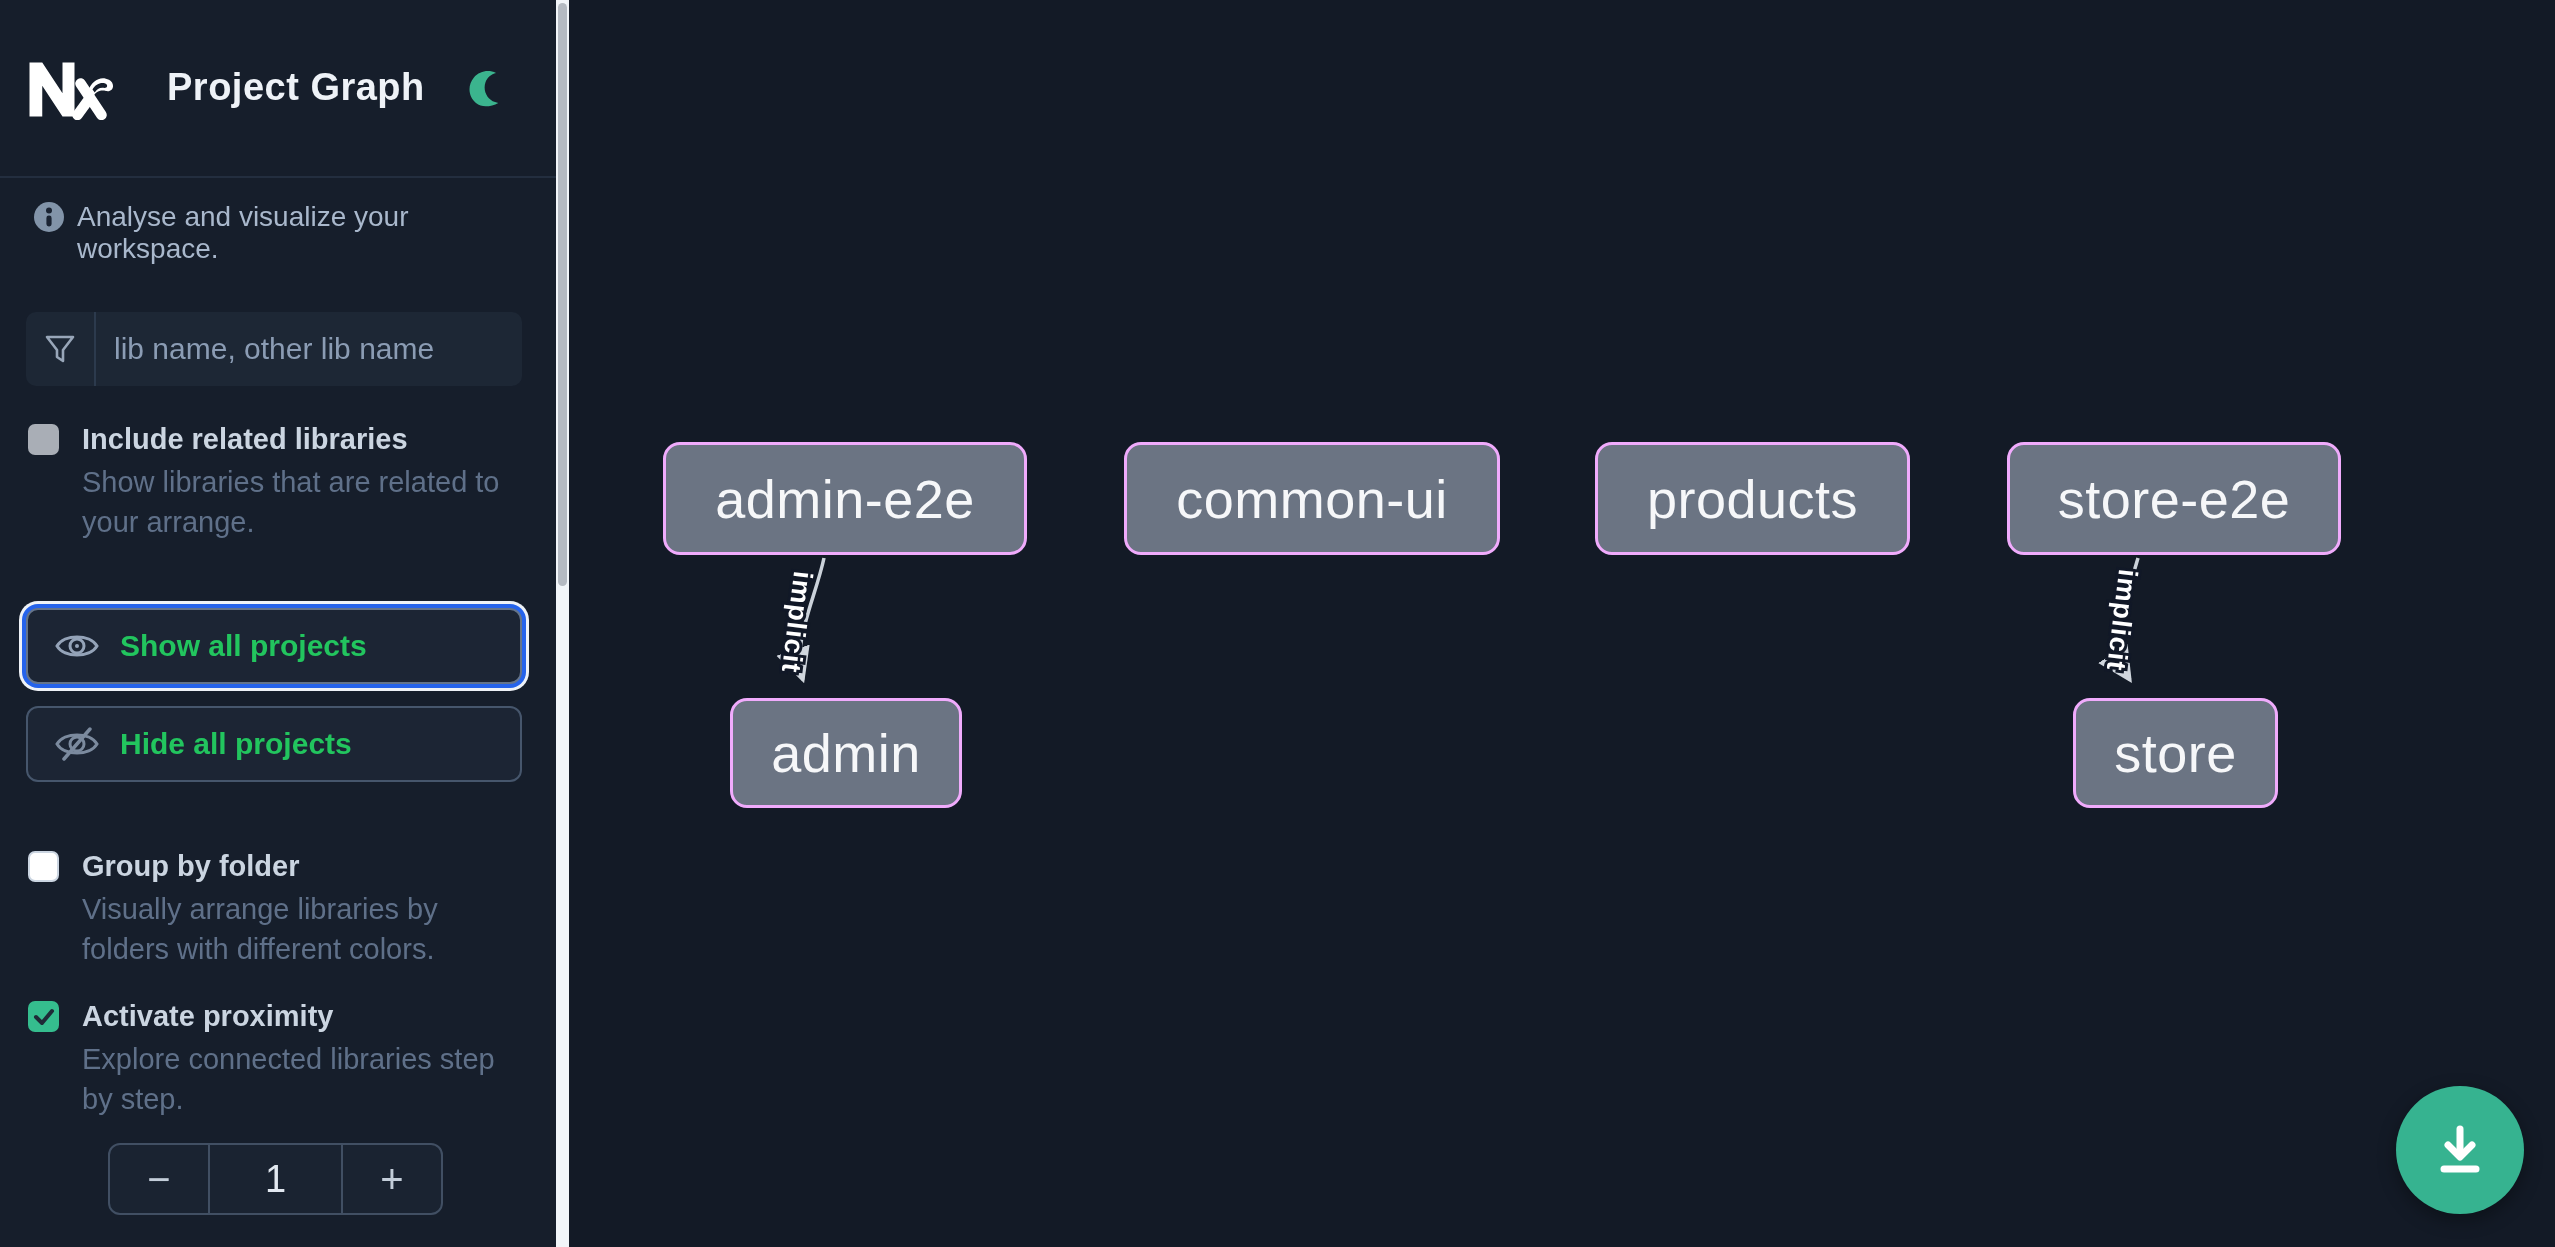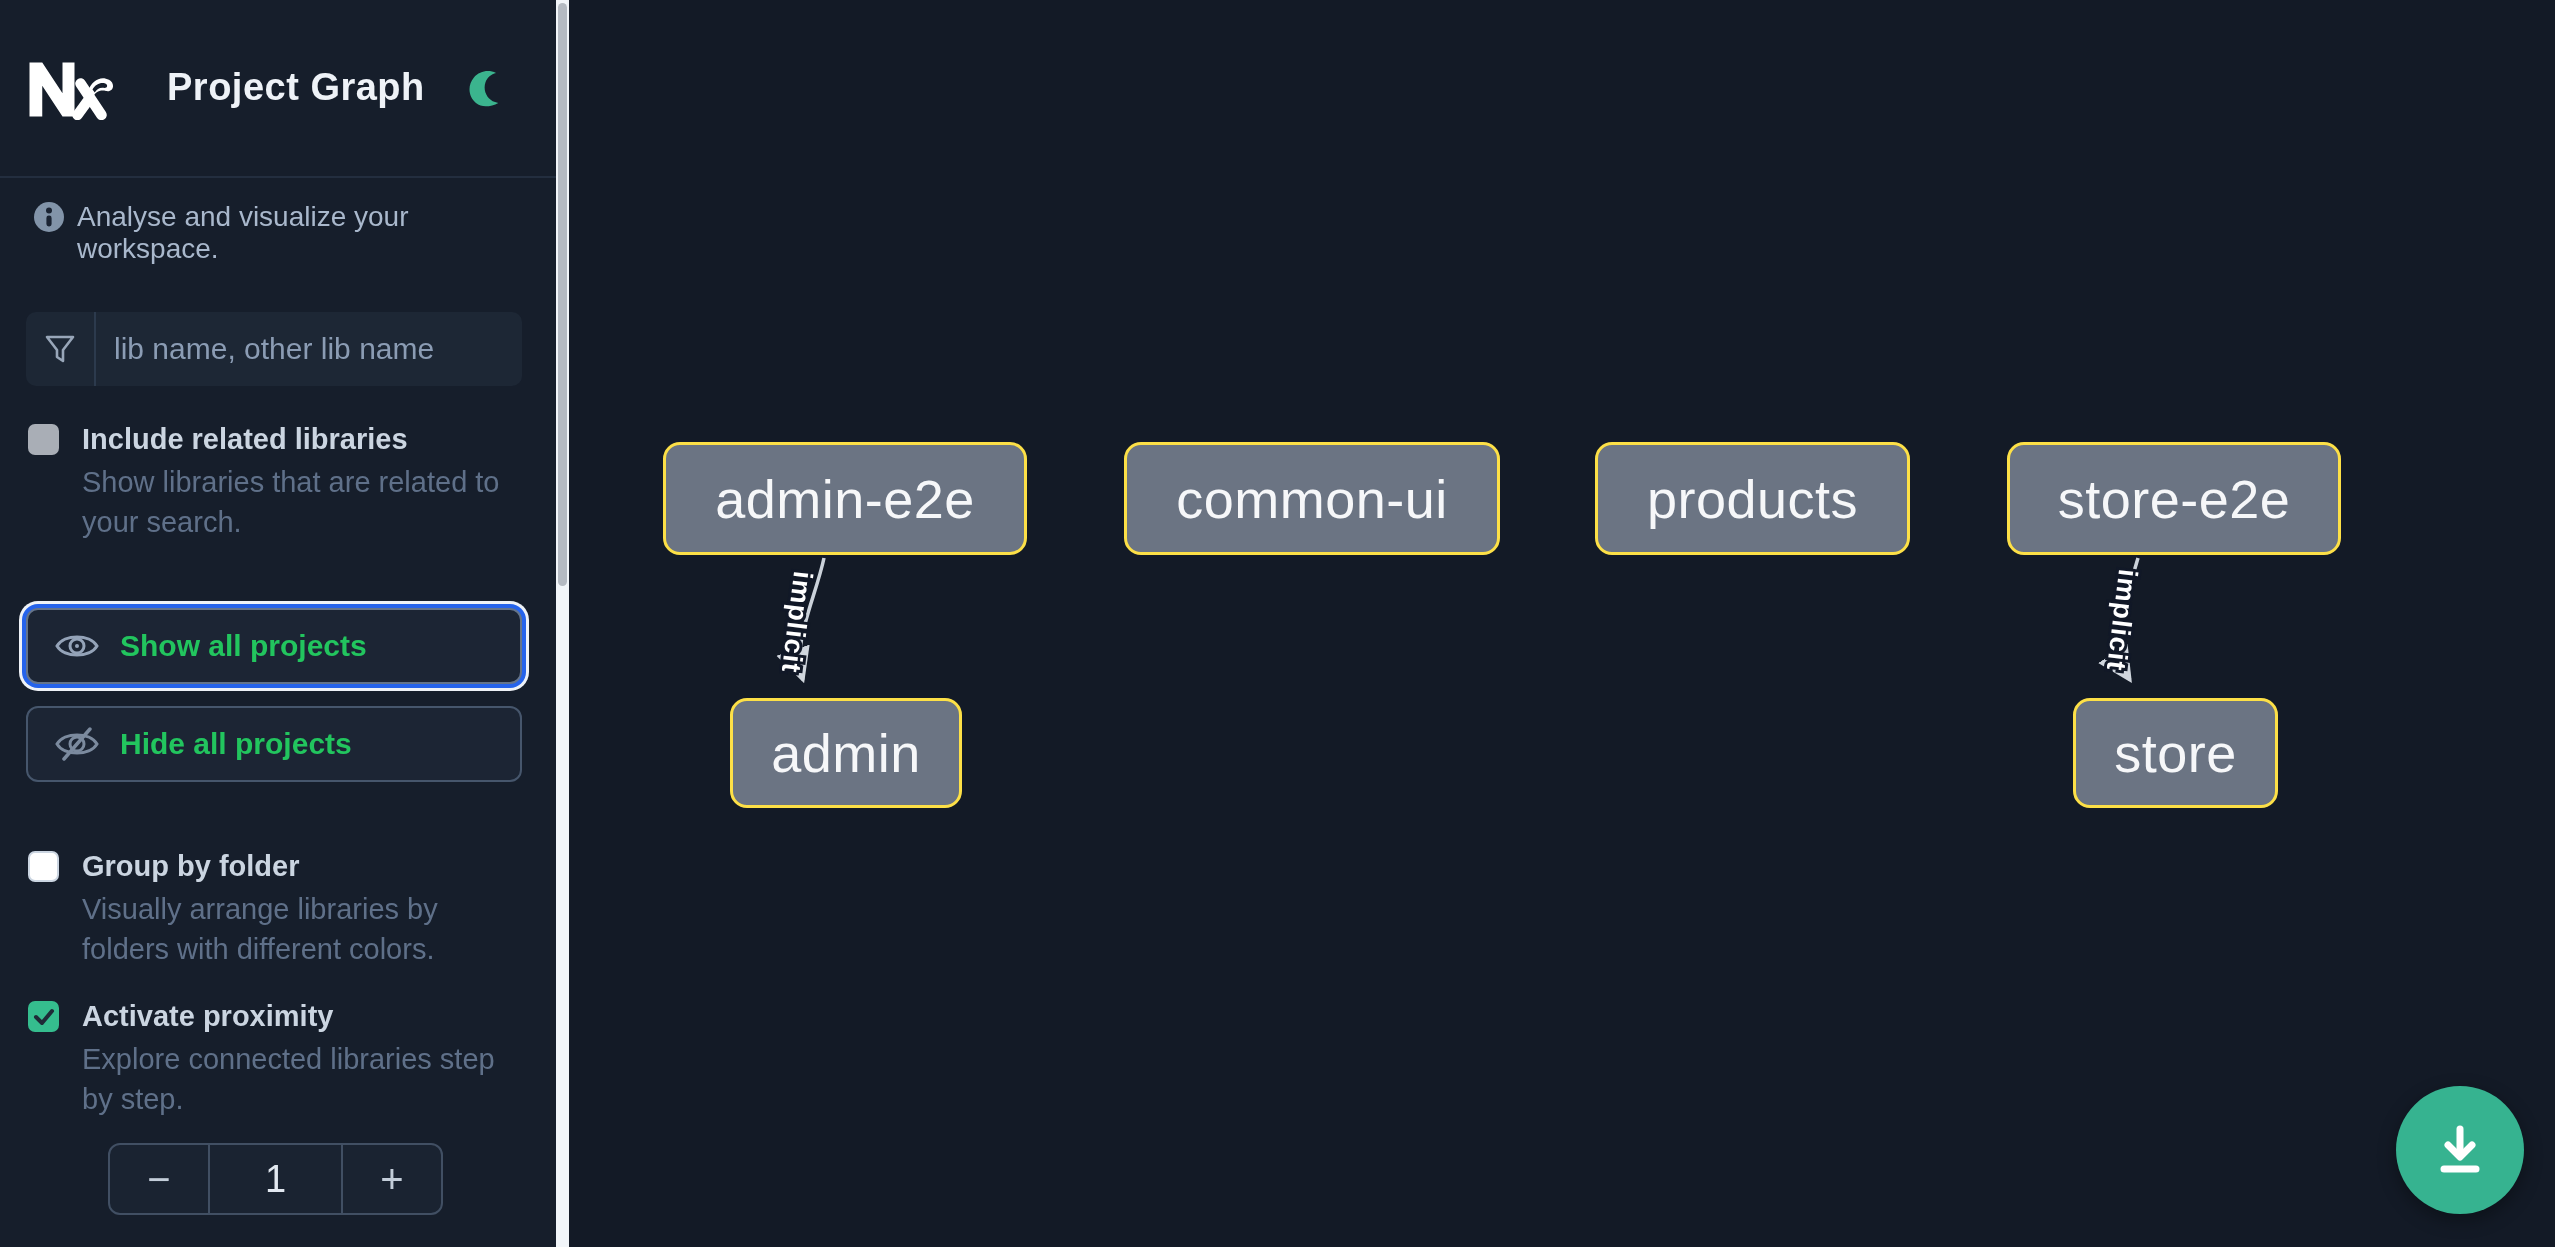--- a/index.html
+++ b/index.html
@@ -61,21 +61,21 @@
   
   .side-scrollbar { position:absolute; left:556px; top:0; width:13px; height:1247px;
                     background:#f1f5f9; }
   .side-scrollbar .thumb { position:absolute; left:2px; top:3px; width:9px; height:583px;
                            background:#b4bac2; border-radius:5px; cursor:grab; }
 
   
   .graph { position:absolute; left:569px; top:0; width:1986px; height:1247px;
            background:#131a26; }
   .edges-svg { position:absolute; left:0; top:0; width:1986px; height:1247px; }
-  .node { position:absolute; height:113px; background:#6b7483; border:3px solid #fde047;
+  .node { position:absolute; height:113px; background:#6b7483; border:3px solid #f0abfc;
           border-radius:17px; display:flex; align-items:center; justify-content:center;
           font-size:54px; color:#f6f7f9; letter-spacing:0.5px; cursor:pointer; }
   .edge-label-text { font-size:27px; font-weight:700; fill:#ffffff;
                      stroke:#111827; stroke-width:6px; paint-order:stroke;
                      letter-spacing:1px; }
 
   .fab { position:absolute; left:1827px; top:1086px; width:128px; height:128px;
          border-radius:50%; background:#36b390; display:flex; align-items:center;
          justify-content:center; cursor:pointer; box-shadow:0 6px 18px rgba(0,0,0,0.35); }
 </style>
@@ -116,21 +116,21 @@
       <div class="funnel-cell">
         <svg width="36" height="36" viewBox="0 0 36 36">
           <path d="M5 6h26L21 19v11l-6-4V19L5 6z" fill="none" stroke="#98a6b9" stroke-width="2.6" stroke-linejoin="round"></path>
         </svg>
       </div>
       <input class="filter-input" type="text" placeholder="lib name, other lib name" style="">
     </div>
 
     <div class="checkbox cb-gray" style="left:28px; top:424px;"></div>
     <div class="opt-label" style="top:423px;">Include related libraries</div>
-    <div class="opt-desc" style="top:462px; width:420px;">Show libraries that are related to your search.</div>
+    <div class="opt-desc" style="top:462px; width:420px;">Show libraries that are related to your arrange.</div>
 
     <div class="side-btn focused" style="top:608px;">
       <svg class="btn-icon" viewBox="0 0 46 34">
         <path d="M3 17C10 5 36 5 43 17C36 29 10 29 3 17Z" fill="none" stroke="#94a3b8" stroke-width="3"></path>
         <circle cx="23" cy="17" r="7" fill="none" stroke="#94a3b8" stroke-width="3"></circle>
         <circle cx="23" cy="17" r="2" fill="#94a3b8"></circle>
       </svg>
       <span class="btn-label">Show all projects</span>
     </div>
 

